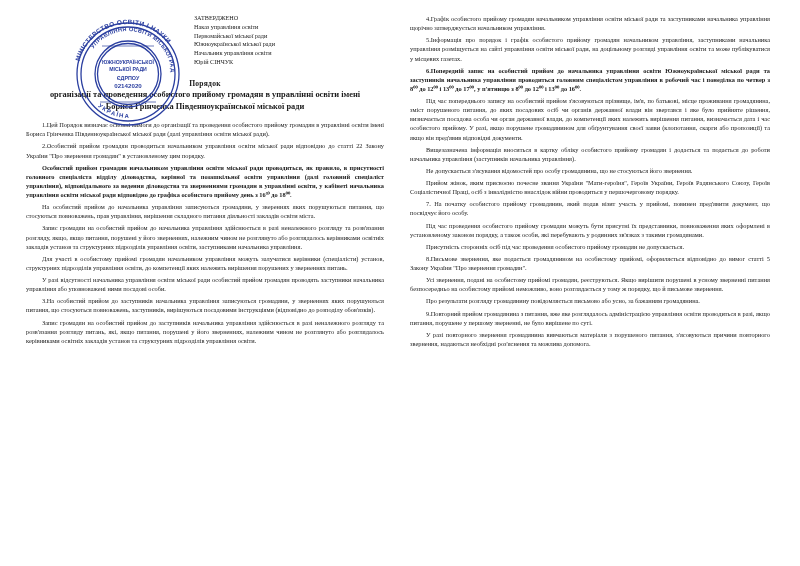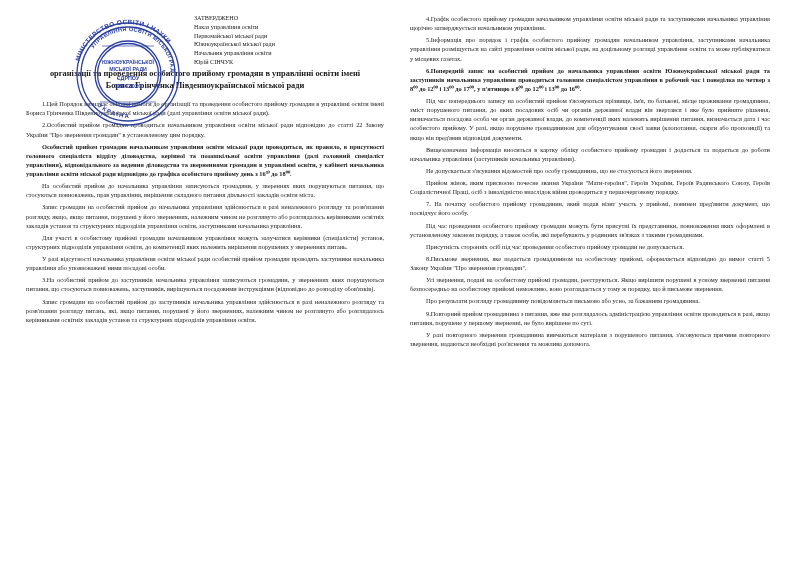--- a/index.html
+++ b/index.html
@@ -137,20 +137,21 @@
               <text x="66" y="72" text-anchor="middle" font-size="6.2">02142020</text>
             </g>
             <g stroke="#2b3fa0" stroke-width="0.8" fill="none" opacity="0.85">
               <path d="M 40,30 L 92,30"></path>
               <path d="M 38,86 L 94,86"></path>
             </g>
           </svg>
         </div>
       </div>
 
+      <div class="doc-kicker">Порядок</div>
       <div class="doc-title">організації та проведення особистого прийому громадян в управлінні освіти імені Бориса Грінченка Південноукраїнської міської ради</div>
 
       <div class="first-body">
         <p class="para">1.Цей Порядок визначає основні вимоги до організації та проведення особистого прийому громадян в управлінні освіти імені Бориса Грінченка Південноукраїнської міської ради (далі управління освіти міської ради).</p>
         <p class="para">2.Особистий прийом громадян проводиться начальником управління освіти міської ради відповідно до статті 22 Закону України "Про звернення громадян" в установленому цим порядку.</p>
         <p class="para bold">Особистий прийом громадян начальником управління освіти міської ради проводиться, як правило, в присутності головного спеціаліста відділу діловодства, керівної та позашкільної освіти управління (далі головний спеціаліст управління), відповідального за ведення діловодства та зверненнями громадян в управлінні освіти, у кабінеті начальника управління освіти міської ради відповідно до графіка особистого прийому день з 16³⁰ до 18⁰⁰.</p>
         <p class="para">На особистий прийом до начальника управління записуються громадяни, у звереннях яких порушуються питання, що стосуються повноважень, прав управління, вирішення складного питання діяльності закладів освіти міста.</p>
         <p class="para">Запис громадян на особистий прийом до начальника управління здійснюється в разі неналежного розгляду та розв'язання розгляду, якщо, якщо питання, порушені у його зверненнях, належним чином не розглянуто або розглядалось керівниками освітніх закладів установ та структурних підрозділів управління освіти, заступниками начальника управління.</p>
         <p class="para">Для участі в особистому прийомі громадян начальником управління можуть залучатися керівники (спеціалісти) установ, структурних підрозділів управління освіти, до компетенції яких належить вирішення порушених у зверненнях питань.</p>
         <p class="para">У разі відсутності начальника управління освіти міської ради особистий прийом громадян проводять заступники начальника управління або уповноважені ними посадові особи.</p>

